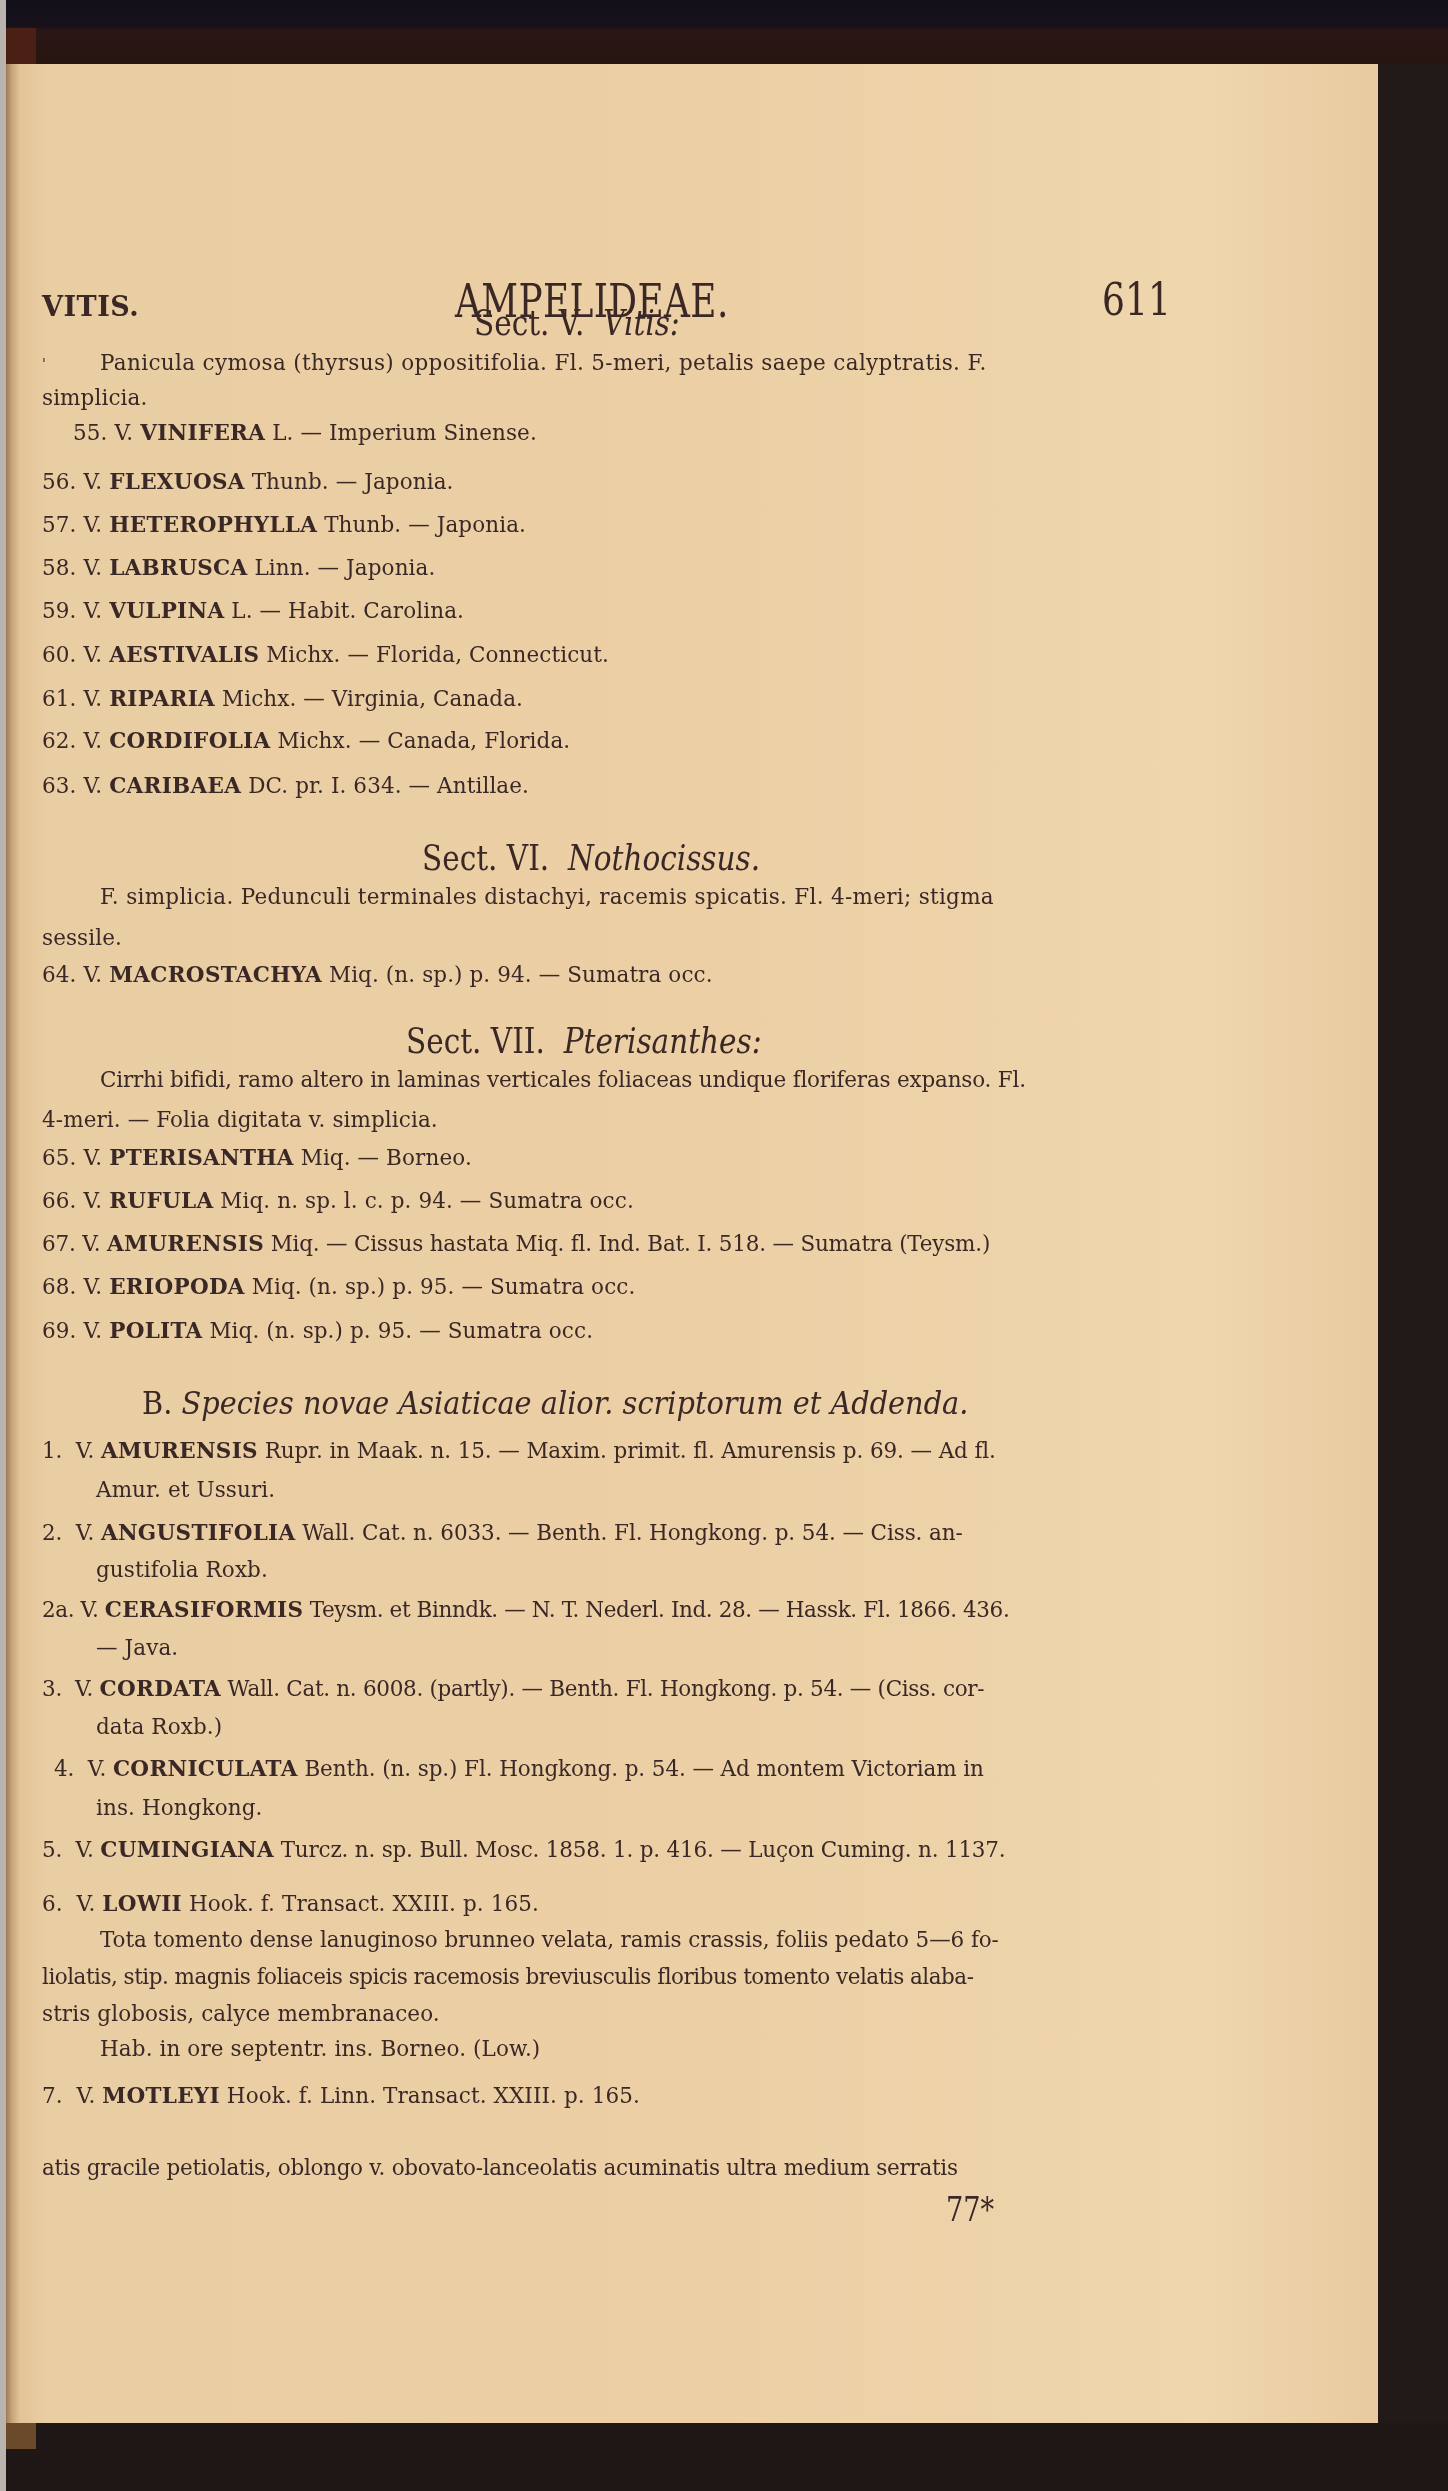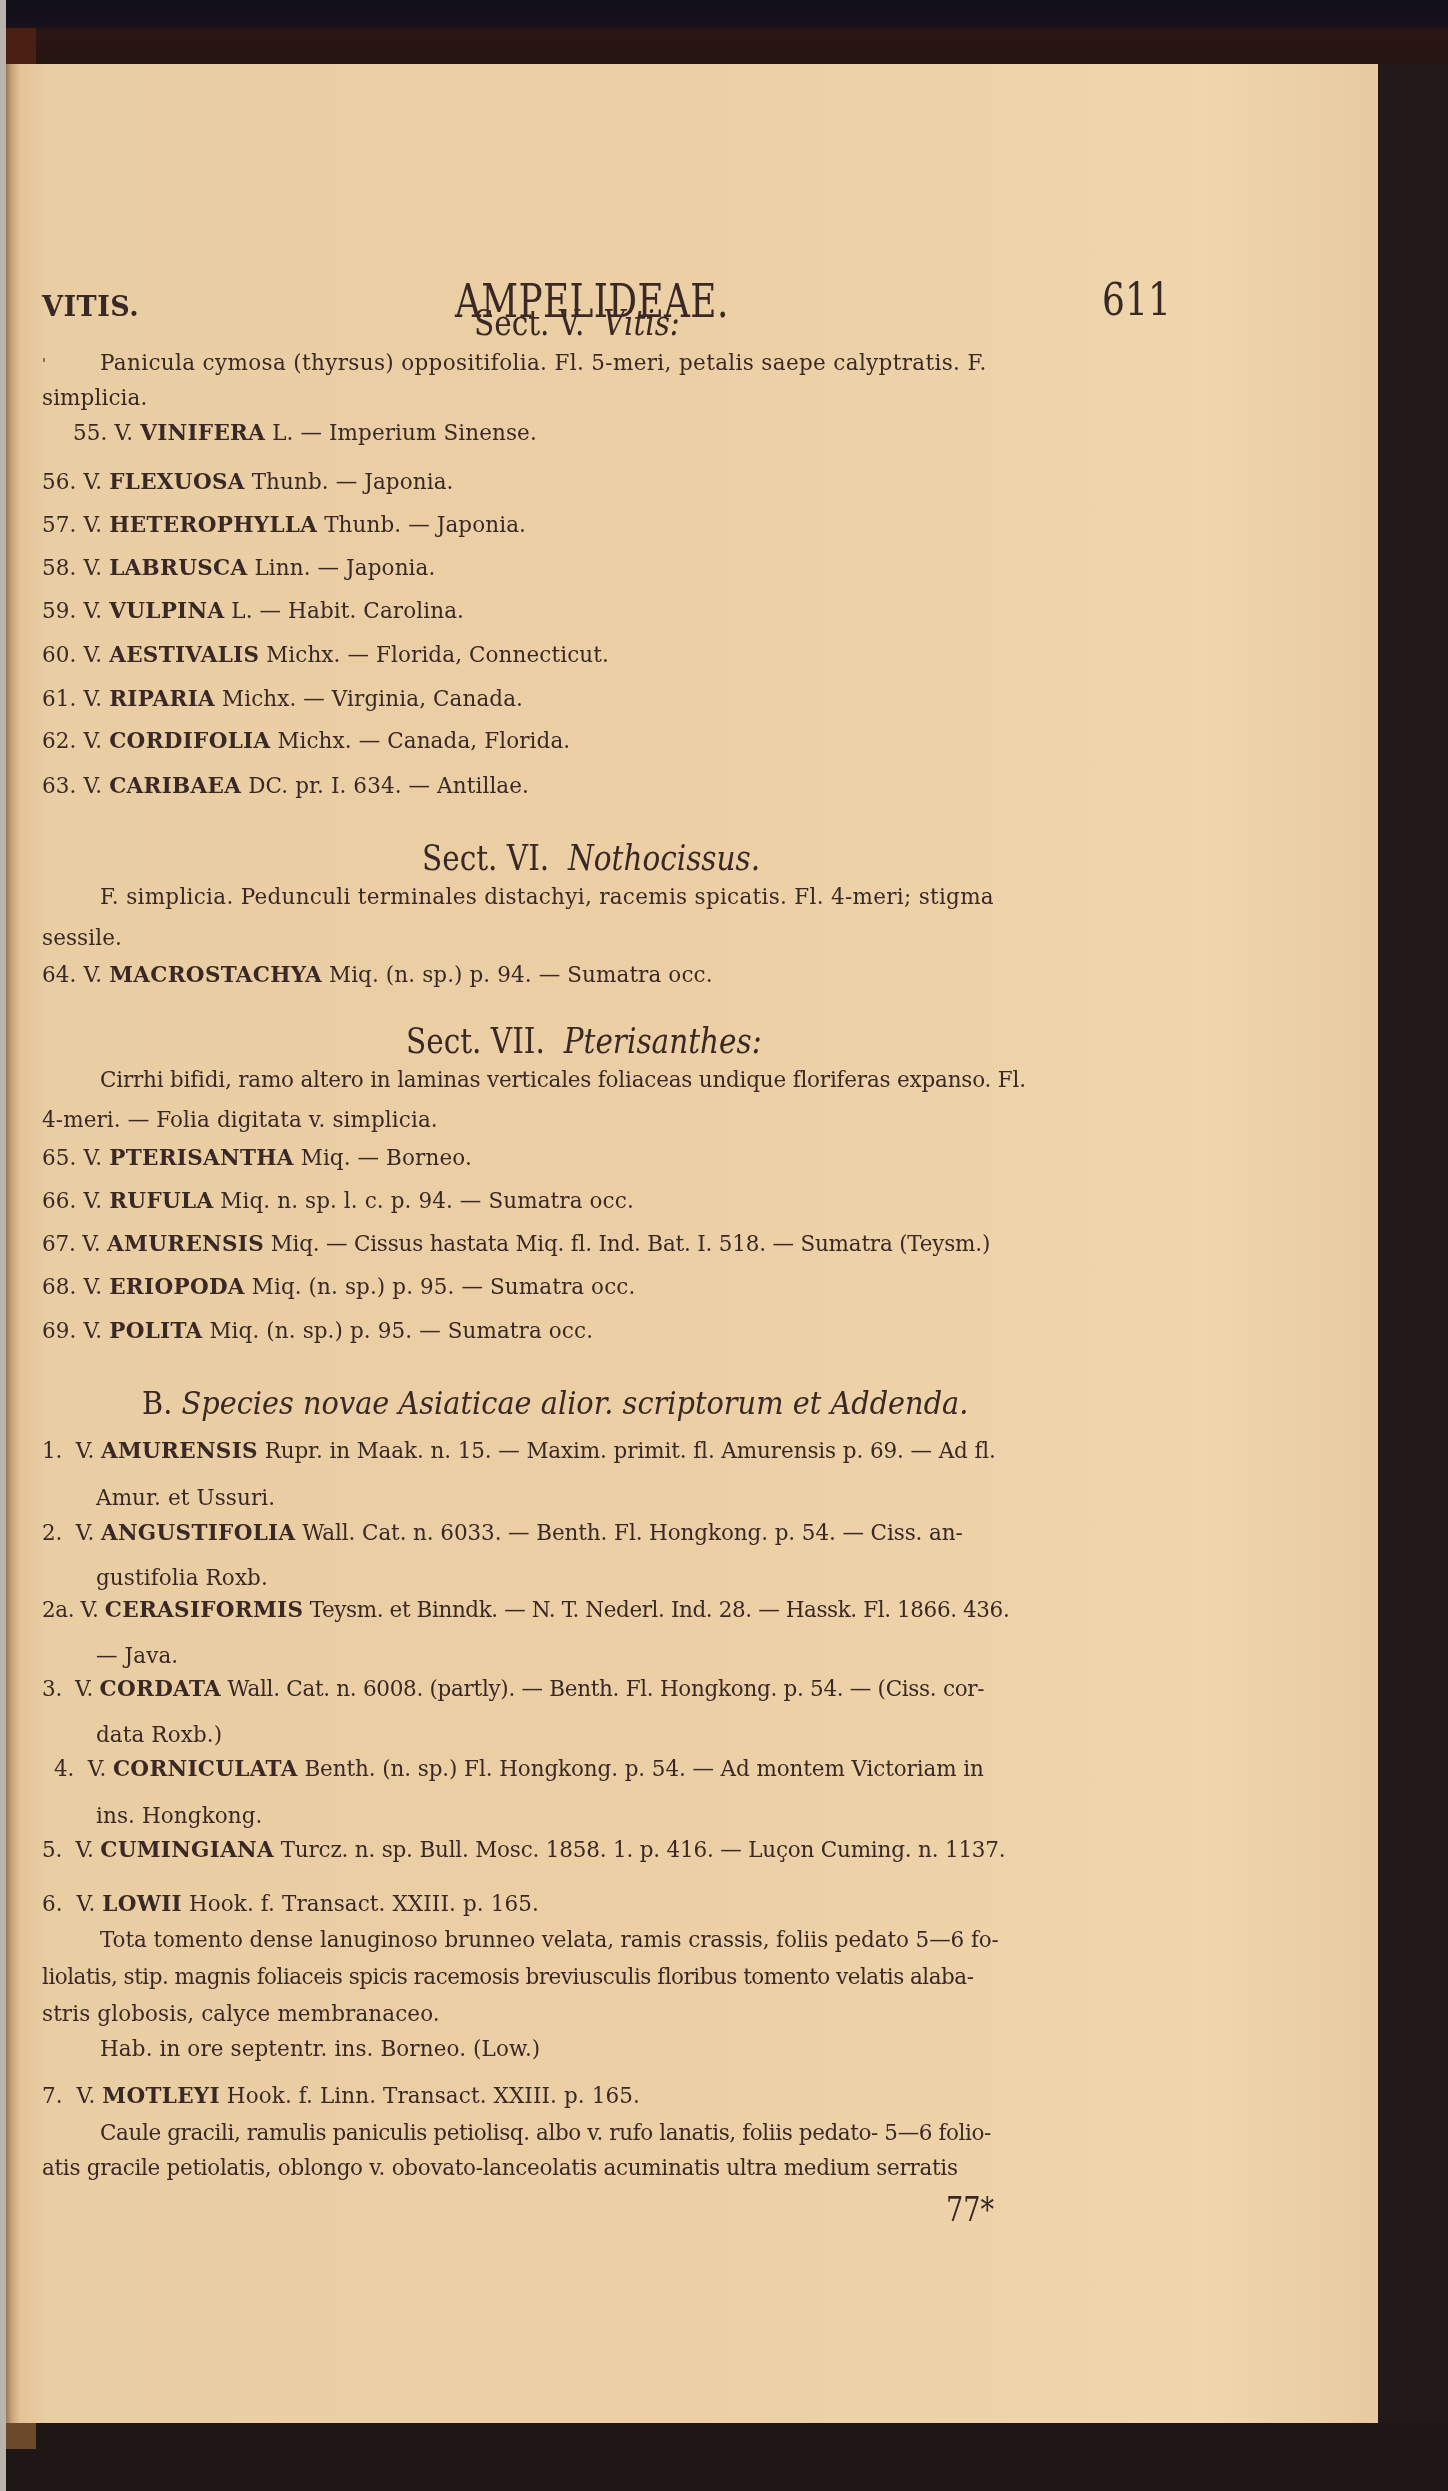--- a/index.html
+++ b/index.html
@@ -17,21 +17,21 @@
   .bottom-band::before { content: ""; position: absolute; left: 0; top: 0; width: 30px; height: 26px; background: #6a4a2a; }
   .page {
     position: absolute; left: 6px; top: 64px; width: 1372px; height: 2359px;
     background: #e9cda3;
     background-image: linear-gradient(90deg, #9b7a58 0, #c9a57c 6px, #e3c397 14px, #e9cda3 40px, #eccfa5 700px, #efd6ad 1200px, #e8caa0 1372px);
     color: #3a2826;
   }
   .ln { position: absolute; white-space: nowrap; font-size: 21.5px; line-height: 26px; letter-spacing: 0.1px; text-align: center; }
   .ln.ind { left: 94px; }
   .ln.l0 { left: 36px; }
-  .ln.l2 { left: 90px; margin-top: 8px; }
+  .ln.l2 { left: 90px; }
   .sc { font-weight: bold; letter-spacing: 0.3px; }
   .hdr-left { position: absolute; left: 36px; top: 227px; font-size: 27px; font-weight: bold; letter-spacing: 0.5px; }
   .hdr-title { position: absolute; left: 449px; top: 210px; font-size: 46px; transform: scaleX(0.78); transform-origin: left top; letter-spacing: 0.5px; }
   .hdr-num { position: absolute; left: 1096px; top: 210px; font-size: 44px; transform: scaleX(0.82); transform-origin: left top; }
   .sect { position: absolute; white-space: nowrap; font-size: 36px; transform: scaleX(0.82); transform-origin: left top; }
   .sect i { font-style: italic; }
   .subhead { position: absolute; white-space: nowrap; font-size: 32px; transform: scaleX(0.9); transform-origin: left top; }
   .subhead i { font-style: italic; }
   .sig { position: absolute; left: 940px; top: 2125px; font-size: 34px; transform: scaleX(0.8); transform-origin: left top; }
   .mark { position: absolute; left: 36px; top: 292px; font-size: 14px; }
@@ -106,17 +106,16 @@
 
   <div class="ln l0" style="top:1773px; letter-spacing:-0.2px;"><span>5.</span>&nbsp; <span>V.</span> <span class="sc">CUMINGIANA</span> <span>Turcz. n. sp. Bull. Mosc. 1858. 1. p. 416. — Luçon Cuming. n. 1137.</span></div>
 
   <div class="ln l0" style="top:1827px;"><span>6.</span>&nbsp; <span>V.</span> <span class="sc">LOWII</span> <span>Hook. f. Transact. XXIII. p. 165.</span></div>
   <div class="ln ind" style="top:1863px; letter-spacing:-0.1px;">Tota tomento dense lanuginoso brunneo velata, ramis crassis, foliis pedato 5—6 fo-</div>
   <div class="ln l0" style="top:1900px; letter-spacing:-0.5px;">liolatis, stip. magnis foliaceis spicis racemosis breviusculis floribus tomento velatis alaba-</div>
   <div class="ln l0" style="top:1937px;">stris globosis, calyce membranaceo.</div>
   <div class="ln ind" style="top:1972px;">Hab. in ore septentr. ins. Borneo. (Low.)</div>
 
   <div class="ln l0" style="top:2019px;"><span>7.</span>&nbsp; <span>V.</span> <span class="sc">MOTLEYI</span> <span>Hook. f. Linn. Transact. XXIII. p. 165.</span></div>
-  <div class="ln ind" style="top:2056px; letter-spacing:-0.4px;">Caule gracili, ramulis paniculis petiolisq. albo v. rufo lanatis, foliis pedato- 5—6 folio-</div>
   <div class="ln l0" style="top:2091px; letter-spacing:-0.3px;">atis gracile petiolatis, oblongo v. obovato-lanceolatis acuminatis ultra medium serratis</div>
 
   <div class="sig">77*</div>
 </div>
 
 </body></html>

